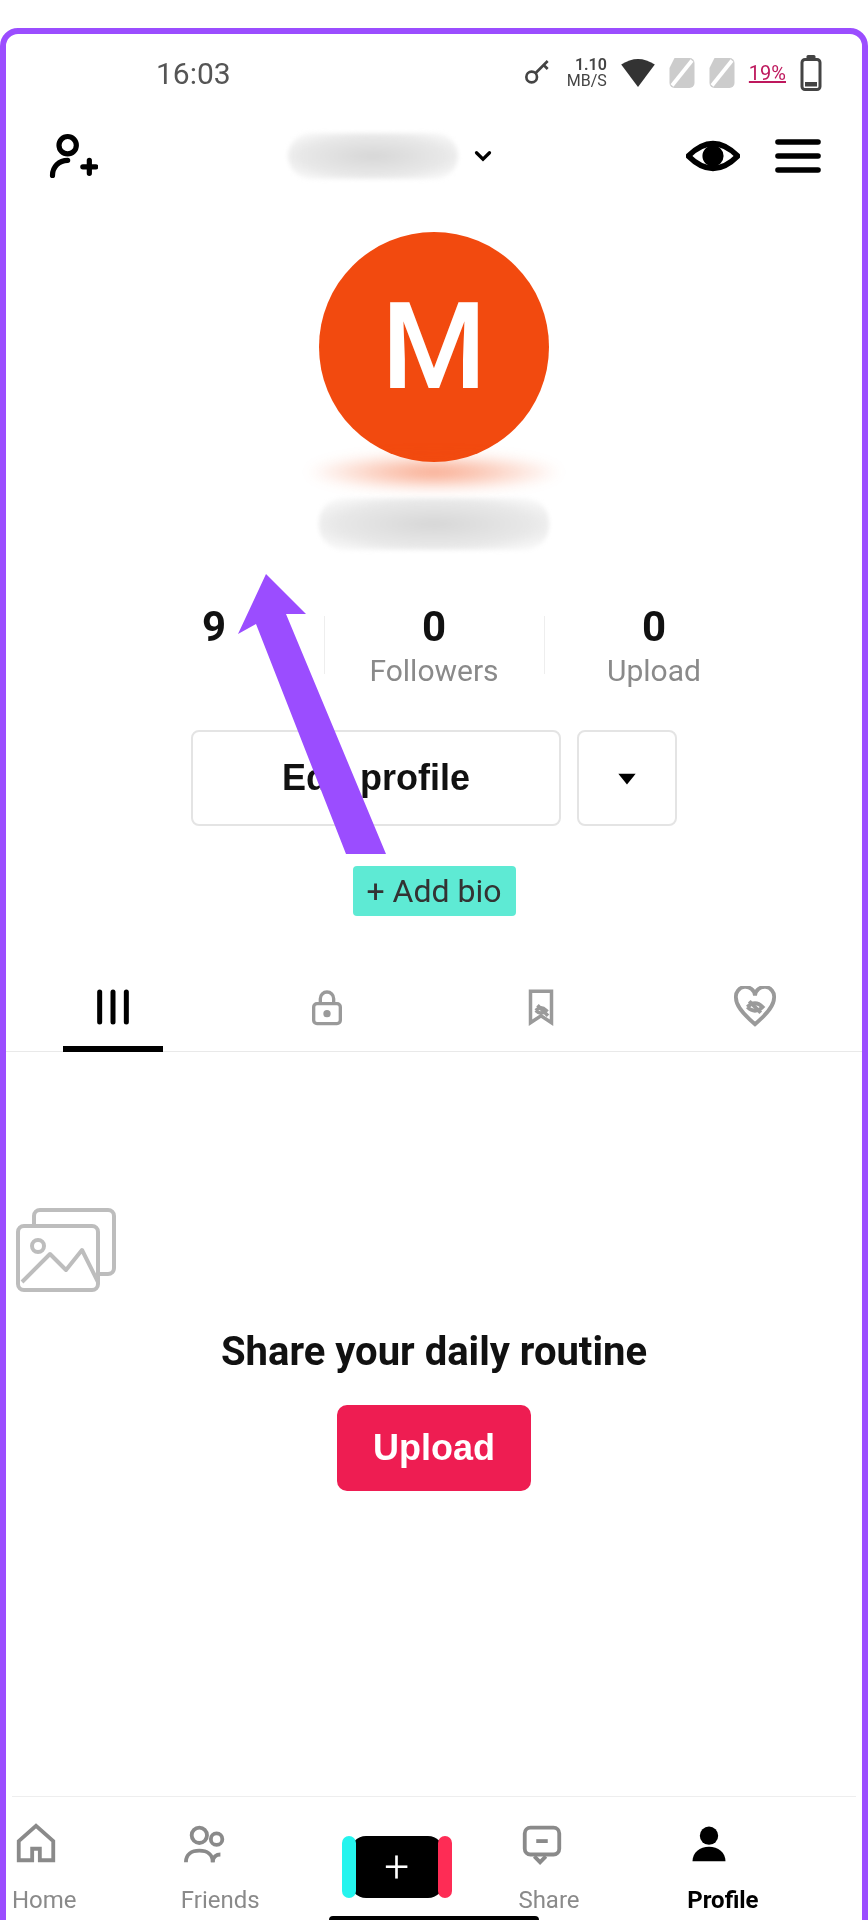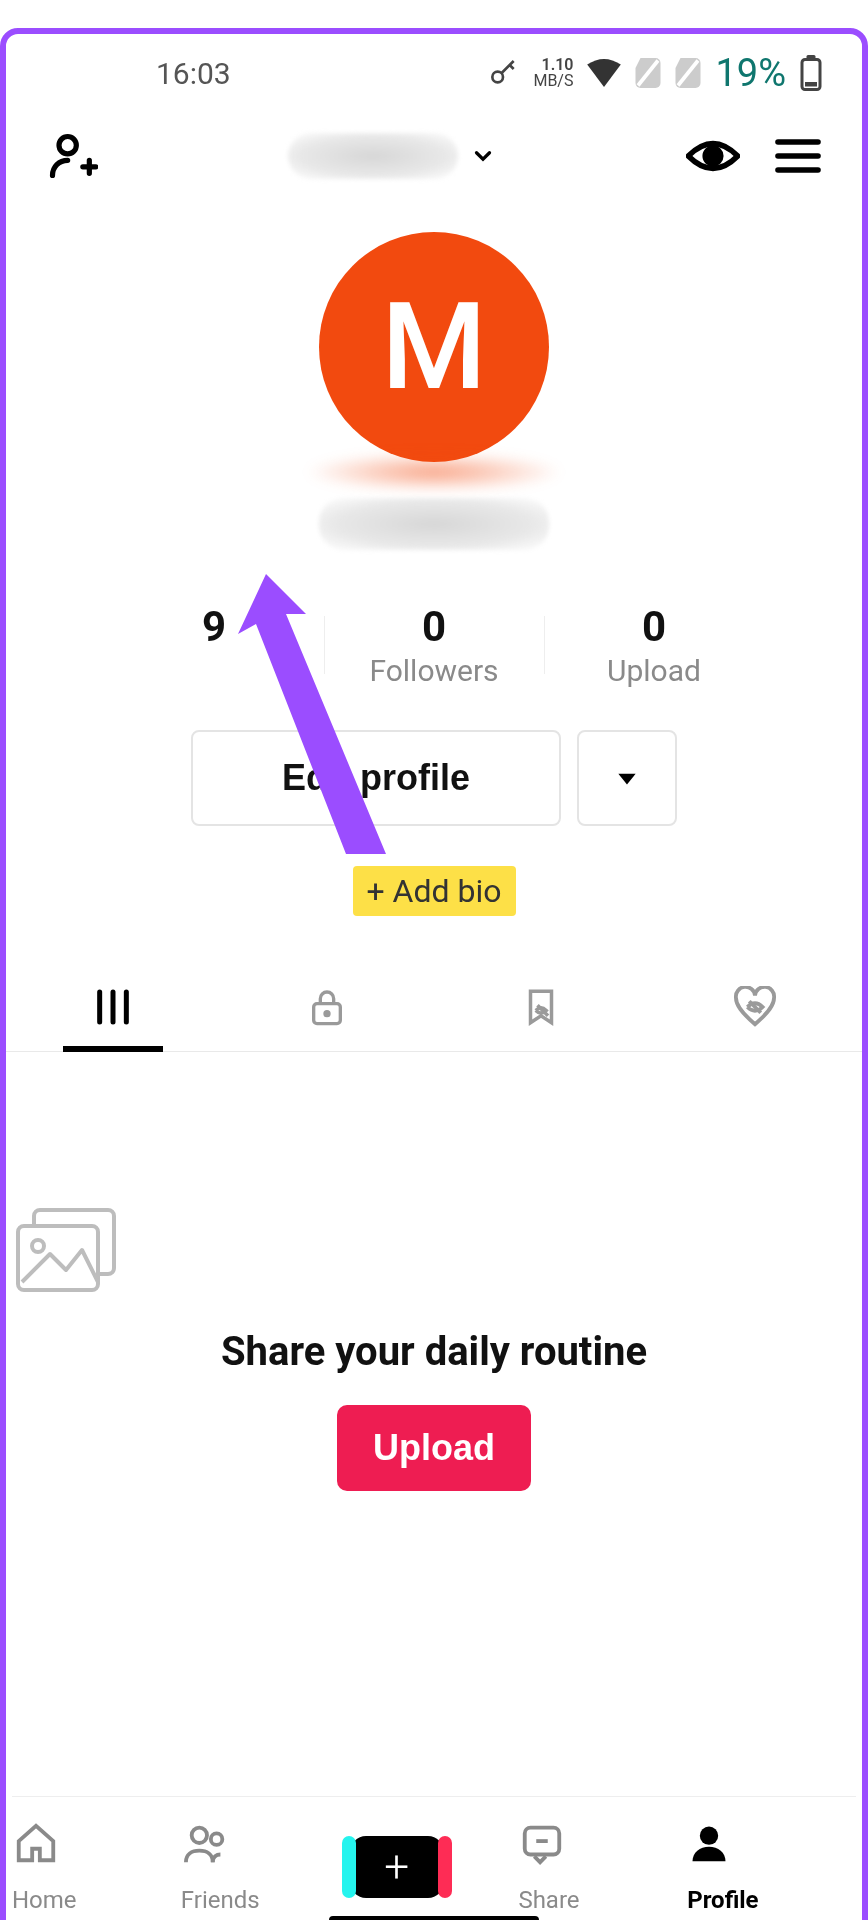--- a/index.html
+++ b/index.html
@@ -28,21 +28,21 @@
     height: 78px;
     padding: 0 40px;
     font-size: 30px;
     color: #555;
   }
   .statusbar .time { margin-left: 110px; color:#555; font-weight:400; }
   .statusbar .spacer { flex: 1; }
   .status-icons { display:flex; align-items:center; gap:14px; }
   .mbs { font-size:16px; line-height:1; text-align:right; color:#444;}
   .mbs .top{font-weight:600;}
-  .battery-pct{ font-size:38px; color:#0f766e; }
+  .battery-pct{ font-size:20px; color:#be185d;text-decoration:underline; }
 
   
   .header {
     display:flex;
     align-items:center;
     justify-content:space-between;
     padding: 18px 40px 10px;
   }
   .header .left, .header .right { display:flex; align-items:center; gap:34px; }
   .username-pill {
@@ -103,21 +103,21 @@
     height:96px;
     display:flex;align-items:center;justify-content:center;
     font-size:36px; font-weight:600; color:#111;
   }
   .btn-edit { width:370px; }
   .btn-more { width:100px; }
 
   .addbio-wrap{ text-align:center; margin-top:40px;}
   .addbio {
     display:inline-block;
-    background:#fde047;
+    background:#5eead4;
     padding:6px 14px;
     font-size:32px; color:#333;
     border-radius:4px;
   }
 
   
   .ctabs {
     display:flex;
     margin-top:46px;
     border-bottom:1px solid #e9e9e9;

